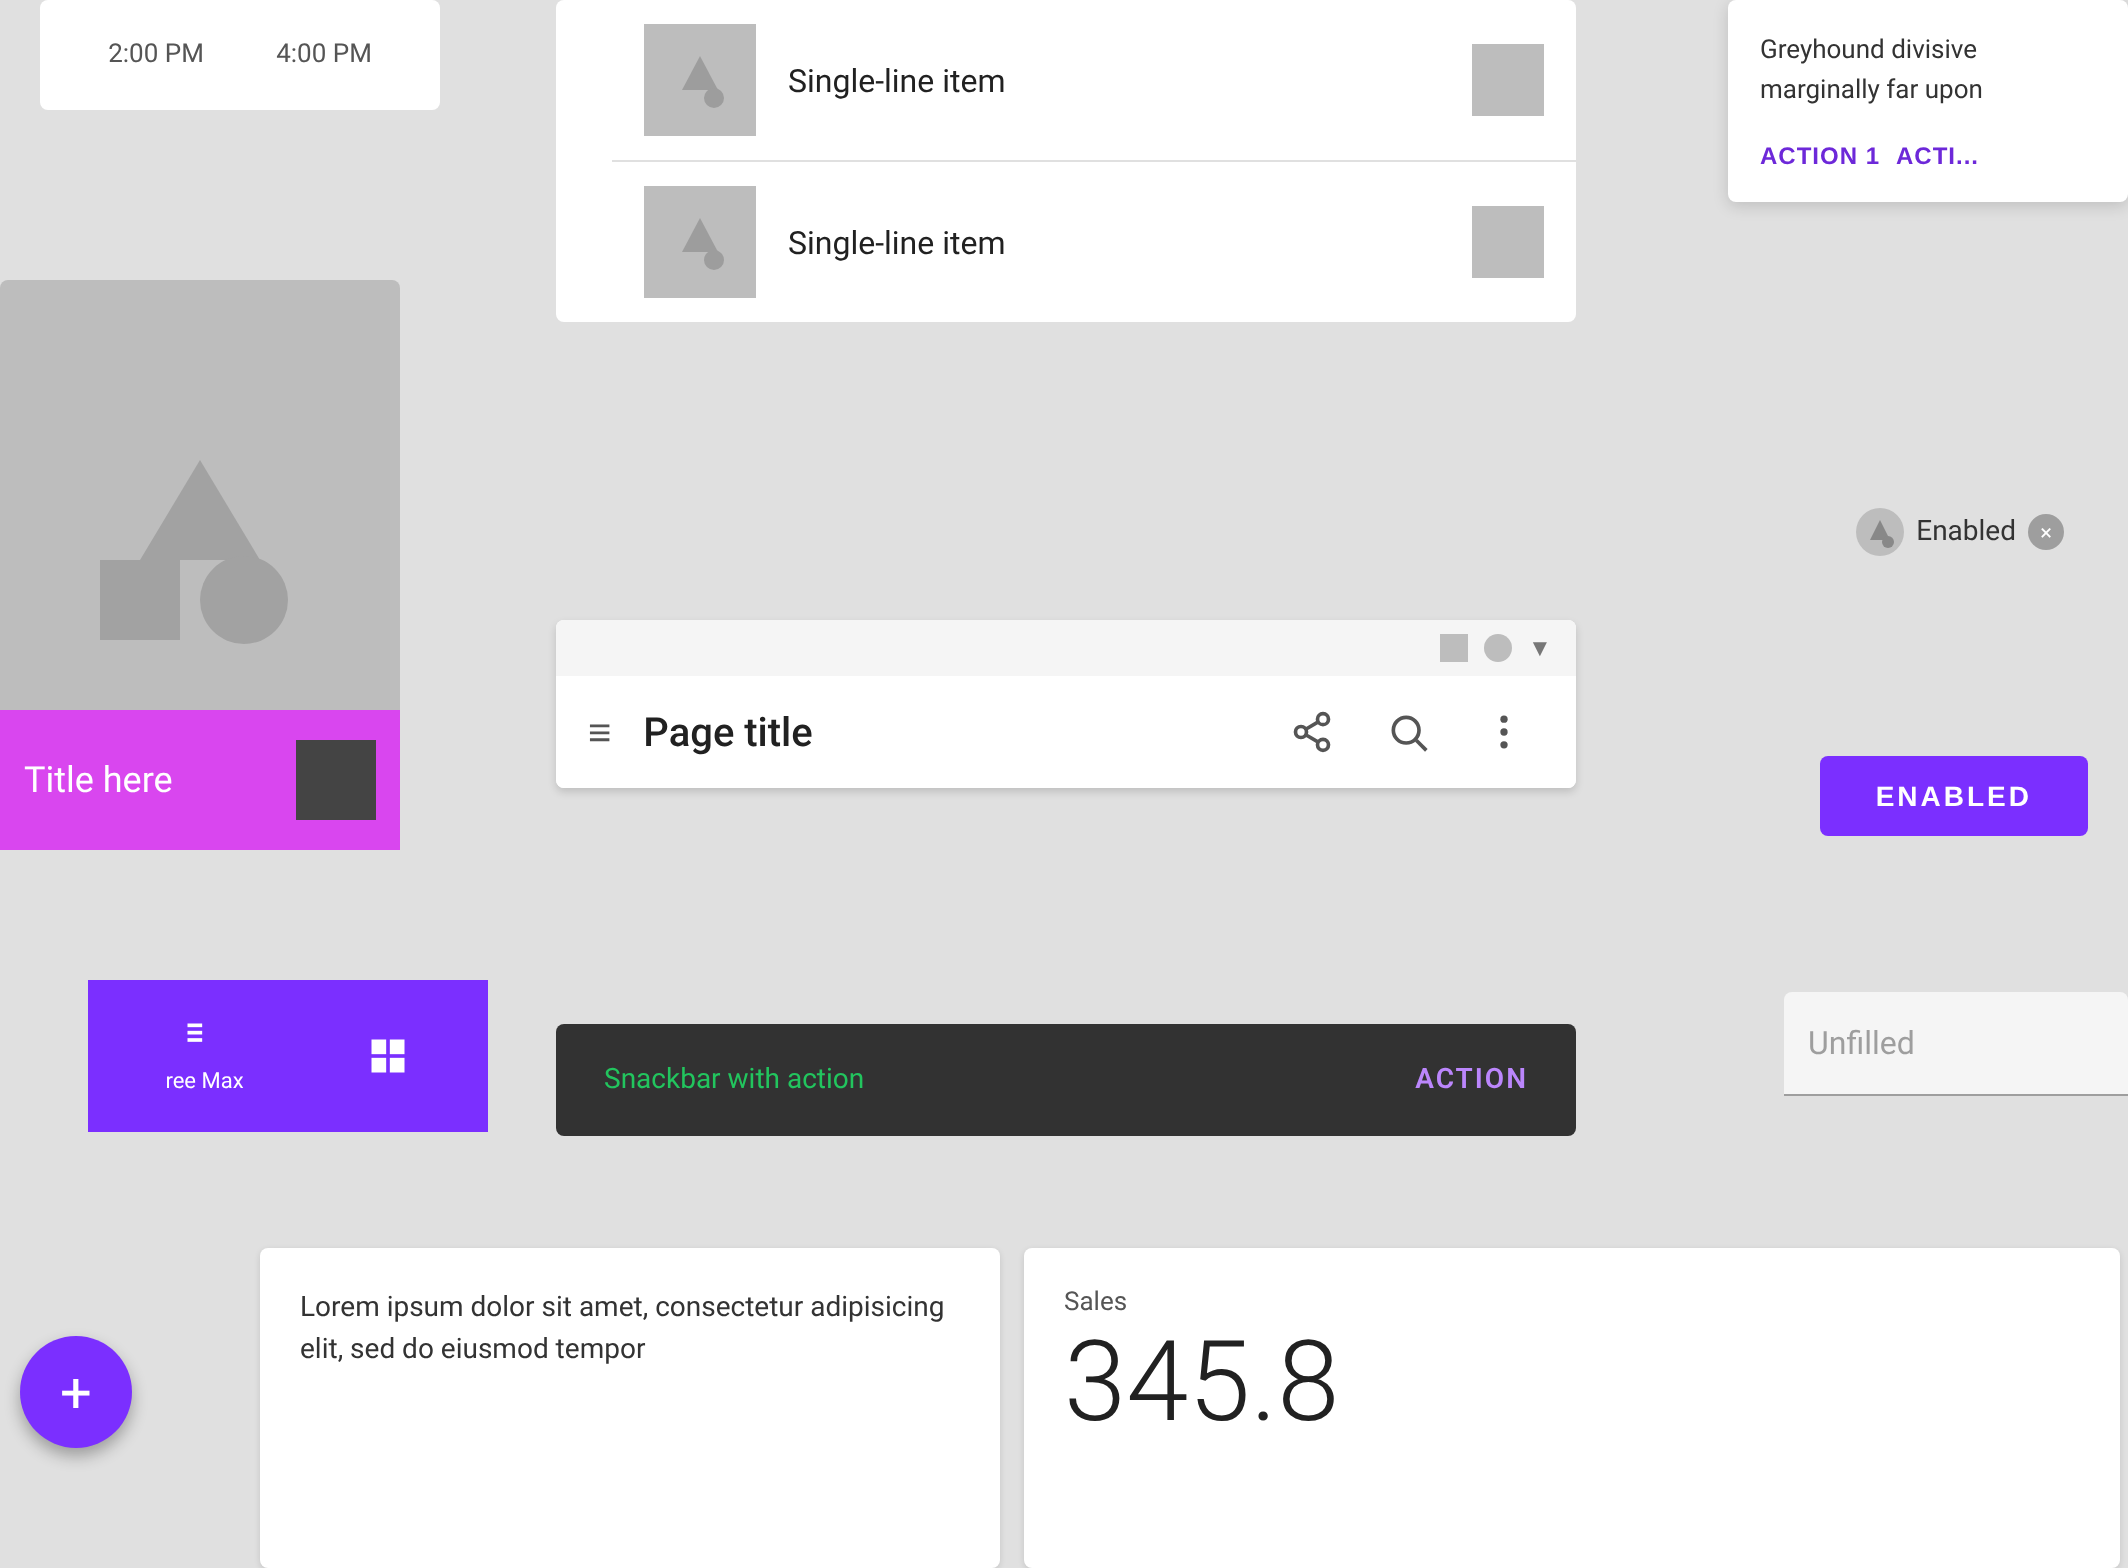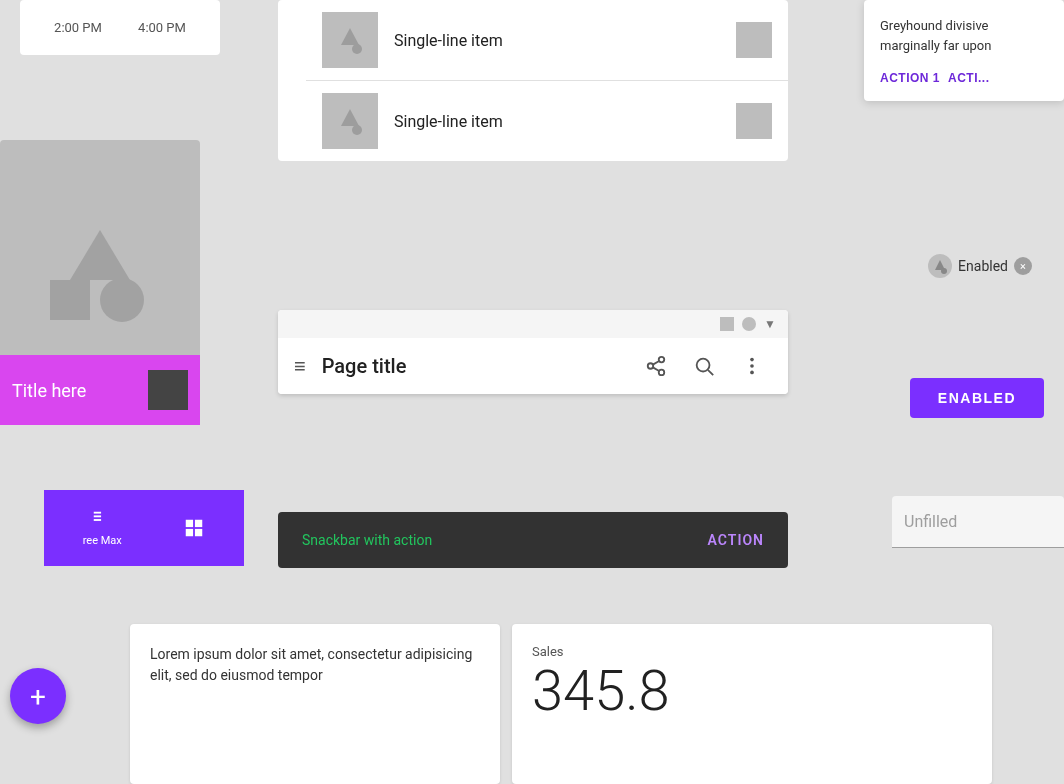--- a/index.html
+++ b/index.html
@@ -239,21 +239,21 @@
       font-size: 14px;
       font-weight: 600;
       letter-spacing: 1px;
       cursor: pointer;
     }
 
     
     .cards-row {
       position: absolute;
       bottom: 0; left: 130px;
-      width: 862px;
+      width: 930px;
       height: 160px;
       display: flex;
       gap: 12px;
     }
     .card {
       background: white;
       border-radius: 4px;
       padding: 20px;
       box-shadow: 0 1px 3px rgba(0,0,0,0.12);
     }

